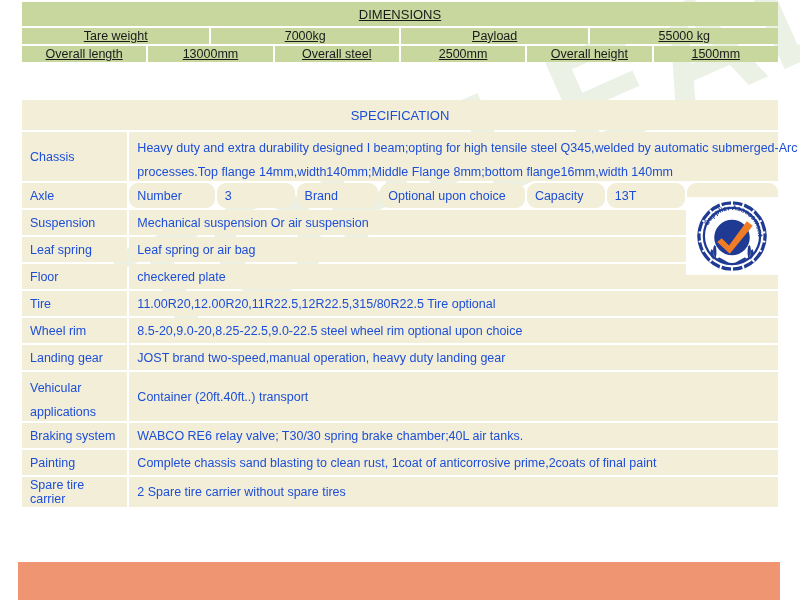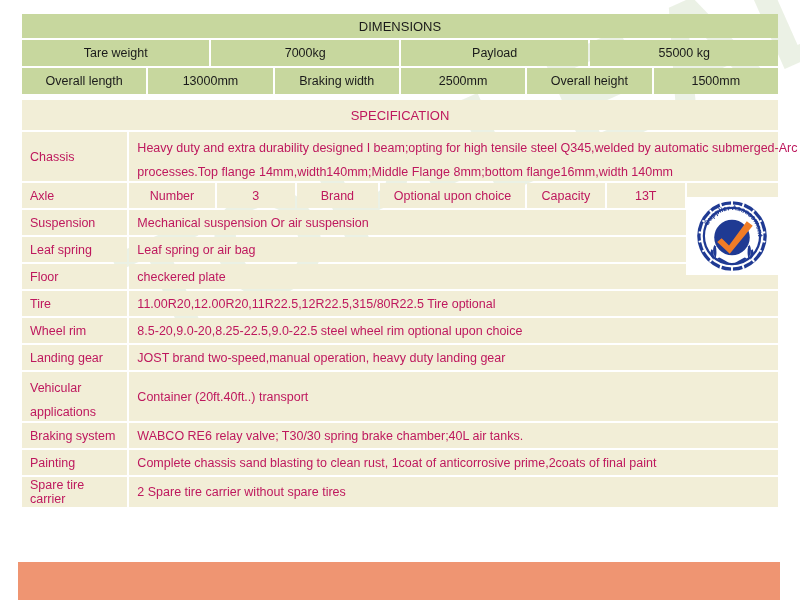--- a/index.html
+++ b/index.html
@@ -59,60 +59,61 @@
     table-layout: fixed;
     font-size: 12.5px;
   }
   .sheet-table td {
     padding: 0;
     vertical-align: middle;
   }
 
   
   #dimensions-table {
-    top: 12px;
+    top: 0;
+    text-decoration: underline;
   }
   #dimensions-table td {
     background: #c7d79e;
-    height: 26px;
+    height: 16px;
     text-align: center;
     font-size: 12.5px;
     color: #1a1a1a;
   }
   #dimensions-table td.title-cell {
     height: 24px;
     font-size: 13px;
   }
 
   
   #specification-table {
     top: 98px;
   }
   #specification-table td {
     background: #f2eed7;
     height: 23px;
     padding: 1px 8px;
     font-size: 12.5px;
-    color: #be185d;
+    color: #1d4ed8;
   }
   #specification-table td.title-cell {
     text-align: center;
     height: 26px;
     font-size: 13px;
     padding: 2px 8px;
   }
   #specification-table td.label-cell {
     text-align: left;
     width: 106px;
   }
   #specification-table td.value-cell {
     text-align: left;
   }
   #specification-table td.center-cell {
-    text-align: center;
+    border-radius: 9px;
   }
   #specification-table tr.tall-row td {
     height: 34px;
   }
   #specification-table tr.double-row td {
     height: 37px;
   }
   .cell-line {
     display: block;
     line-height: 15.5px;
@@ -178,21 +179,21 @@
       </tr>
       <tr>
         <td colspan="3">Tare weight</td>
         <td colspan="3">7000kg</td>
         <td colspan="3">Payload</td>
         <td colspan="3">55000 kg</td>
       </tr>
       <tr>
         <td colspan="2">Overall length</td>
         <td colspan="2">13000mm</td>
-        <td colspan="2">Braking width</td>
+        <td colspan="2">Overall steel</td>
         <td colspan="2">2500mm</td>
         <td colspan="2">Overall height</td>
         <td colspan="2">1500mm</td>
       </tr>
     </tbody>
   </table>
 
   <table id="specification-table" class="sheet-table">
     <colgroup>
       <col style="width:14.2%">

